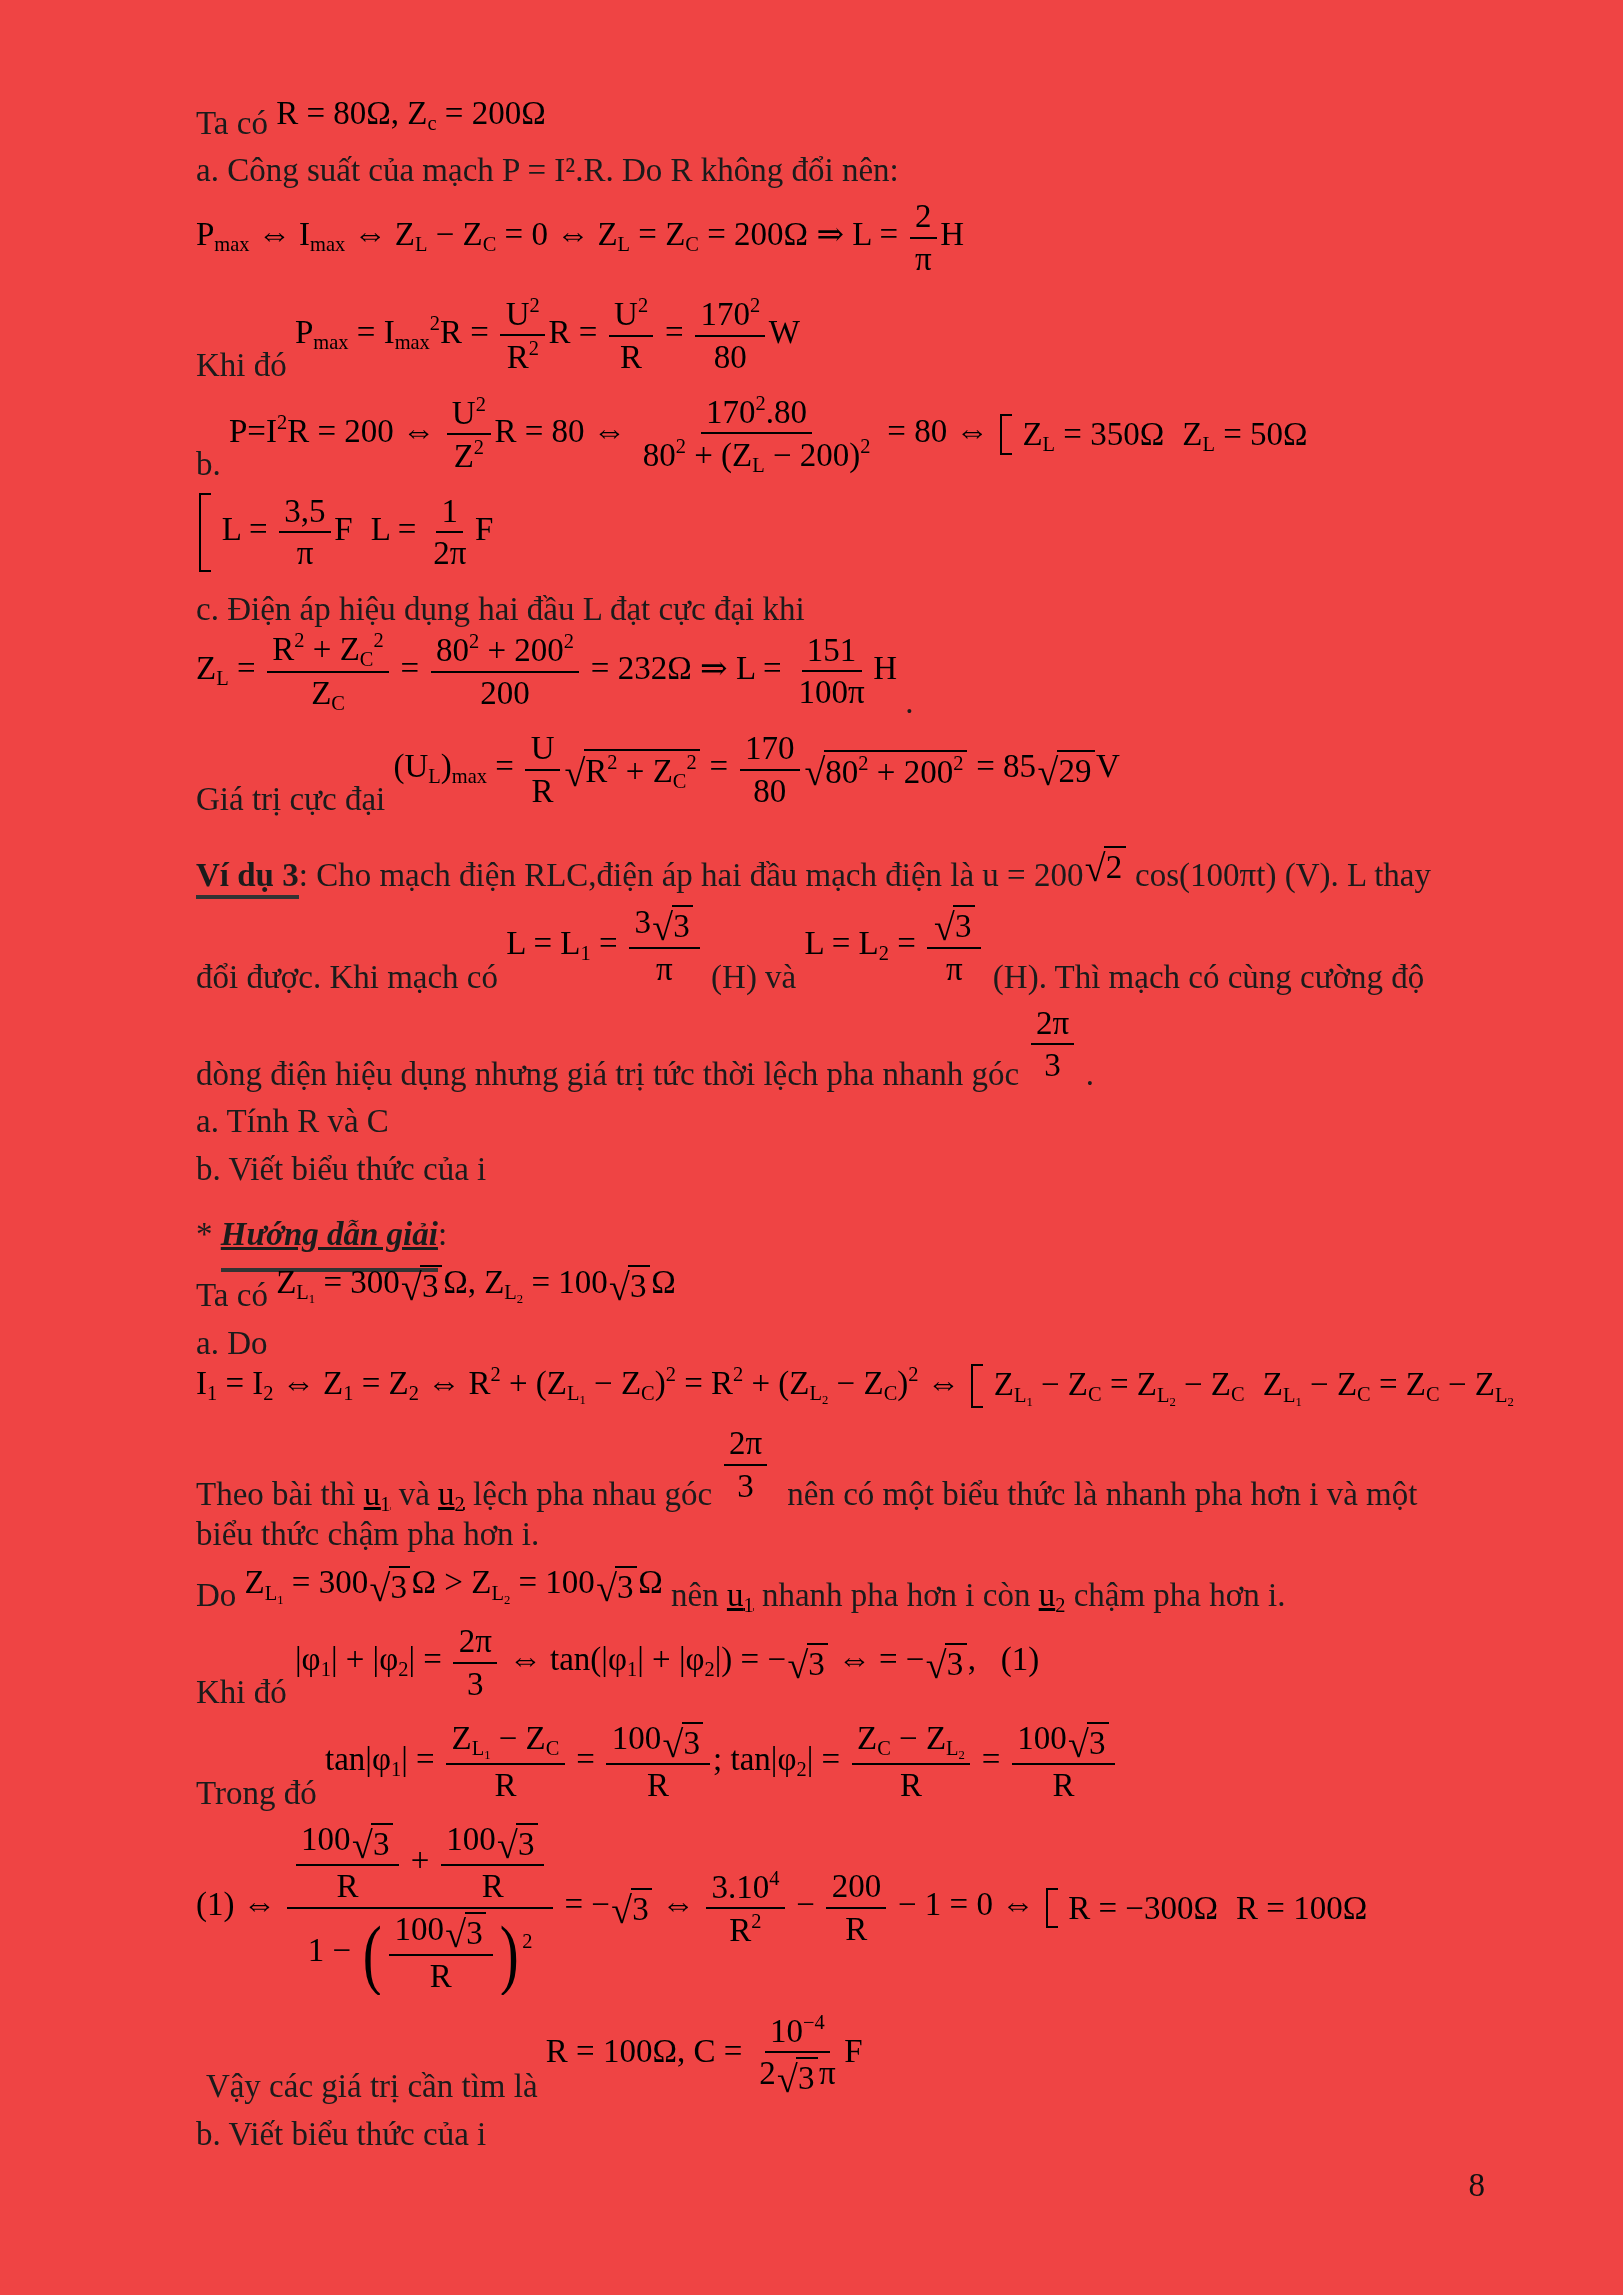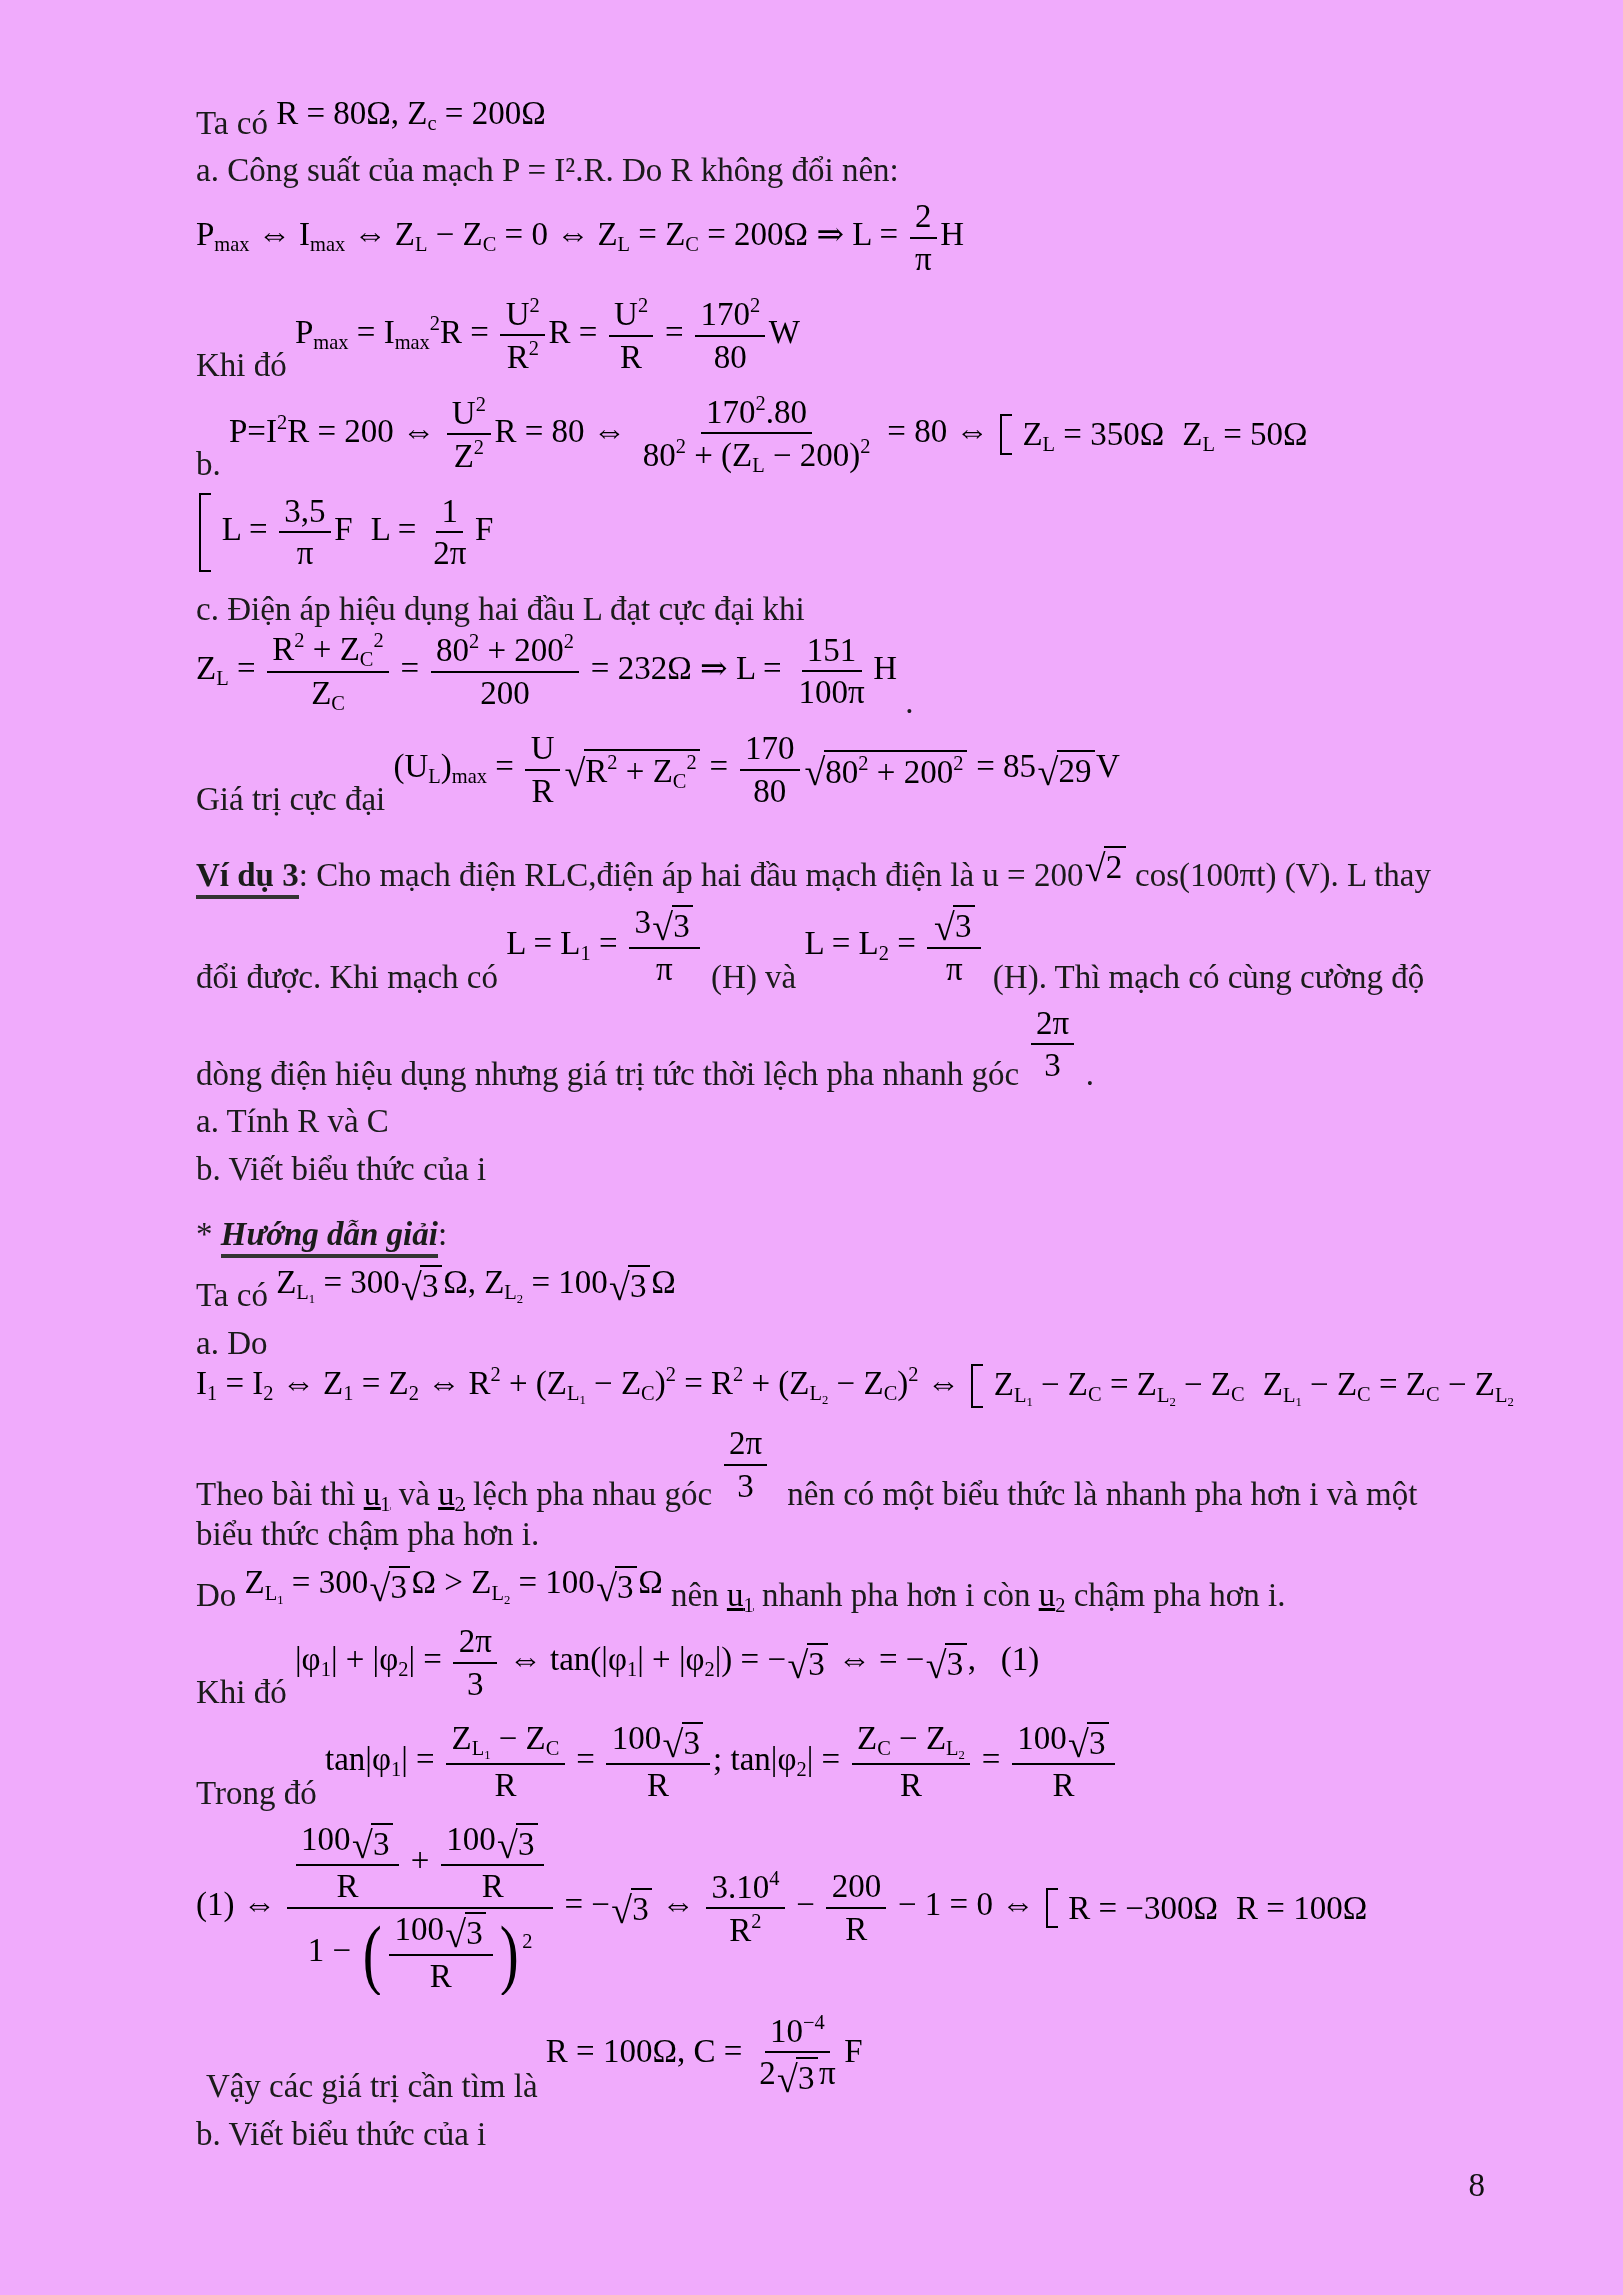--- a/index.html
+++ b/index.html
@@ -1,36 +1,36 @@
 <!DOCTYPE html>
 <html style="font-size:10.5px"><head>
 <meta charset="utf-8">
 <title>Trang 8</title>
 <style>
   html, body { margin:0; padding:0; background:#ffffff; }
   .sheet {
     position:relative;
     width:1624px; height:2295px;
     box-sizing:border-box;
-    background:#f0abfc;
+    background:#ef4444;
     padding:90px 173px 59px 196px;
     overflow:hidden;
     font-family:"Liberation Serif","DejaVu Serif",serif;
     font-size:33px;
     line-height:1.22;
     color:#1b1b1b;
   }
   .para { margin:2.6px 0 7.9px 0; }
   .para.sec { margin-top:24px; }
   .para.gap { margin-top:4px; }
   .tx { white-space:pre-wrap; }
 
   
   .vd { font-weight:bold; border-bottom:4.6px solid #333333; padding-bottom:2px; }
-  .hd { font-weight:bold; font-style:italic; border-bottom:4.6px solid #333333; padding-bottom:2px; }
+  .hd { font-weight:bold; font-style:italic; border-bottom:4.6px solid #333333; padding-bottom:16px;text-decoration:underline; }
 
   
   .m { display:inline-block; overflow:hidden; white-space:nowrap; vertical-align:baseline; color:#000; }
   .m.inl { display:inline; overflow:visible;text-decoration:underline; }
 
   
   .frac { display:inline-flex; flex-direction:column; align-items:center; vertical-align:middle; margin:0 0.1em; line-height:1.12; text-align:center; }
   .frac > .num { border-bottom:0.085em solid currentColor; padding:0 0.16em 0.05em 0.16em; }
   .frac > .den { padding:0.06em 0.16em 0 0.16em; }
 

